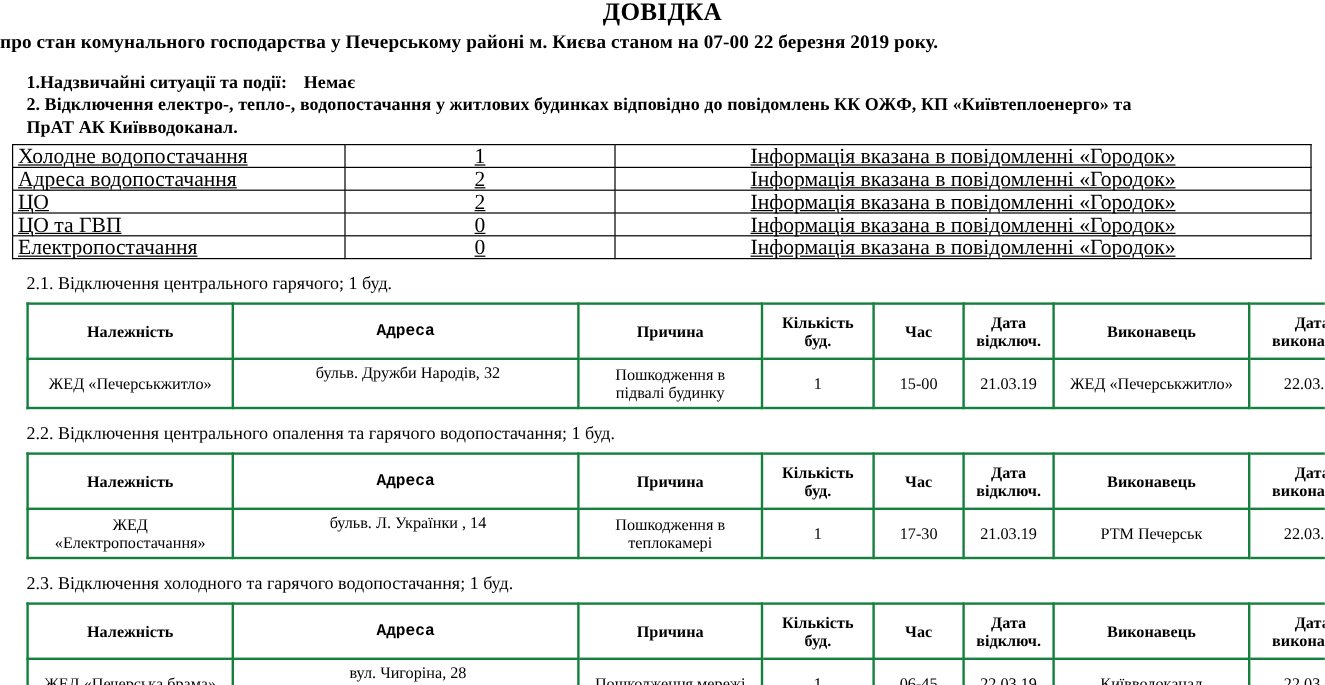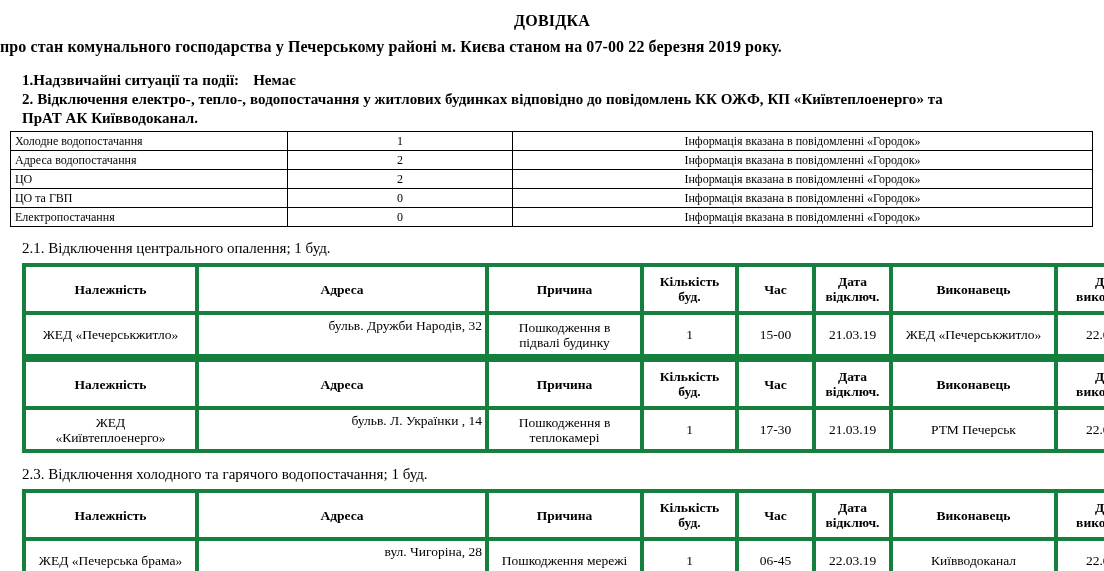--- a/index.html
+++ b/index.html
@@ -20,23 +20,23 @@
     position: relative;
     width: 1104px;
     height: 571px;
     box-sizing: border-box;
   }
 
   
   .doc-title {
     text-align: center;
     font-weight: bold;
-    font-size: 16px;
+    font-size: 21px;
     line-height: 20px;
-    padding-top: 11px;
+    padding-top: 0;
     letter-spacing: 0.2px;
   }
   .doc-subtitle {
     text-align: left;
     font-weight: bold;
     font-size: 16px;
     line-height: 22px;
     padding-top: 5px;
     letter-spacing: 0.1px;
   }
@@ -63,25 +63,26 @@
     padding-right: 11px;
     padding-top: 3px;
   }
   table.summary {
     border-collapse: collapse;
     width: 1083px;
     table-layout: fixed;
   }
   table.summary td {
     border: 1px solid #000000;
-    font-size: 12px;
+    font-size: 18px;
     line-height: 16px;
     height: 16px;
     padding: 1px 4px;
     vertical-align: middle;
+    text-decoration: underline;
   }
   table.summary td.c-name  { width: 268px; text-align: left; }
   table.summary td.c-count { width: 216px; text-align: center; }
   table.summary td.c-note  { text-align: center; margin-top: 36px; }
 
   
   .section-head {
     padding-left: 22px;
     font-size: 15px;
     line-height: 19px;
@@ -101,46 +102,46 @@
     padding-left: 22px;
   }
   table.detail {
     border-collapse: collapse;
     width: 1059px;
     table-layout: fixed;
     border: 1px solid #000000;
   }
   table.detail th,
   table.detail td {
-    border: 4px solid #15803d;
+    border: 2px solid #15803d;
     font-size: 13.5px;
     line-height: 15px;
     padding: 2px 3px;
   }
   table.detail th {
     font-weight: bold;
     text-align: center;
     vertical-align: middle;
     height: 40px;
   }
   table.detail td {
     text-align: center;
     vertical-align: middle;
     height: 34px;
   }
   table.detail td.addr {
-    text-align: right;
+    text-align: center;
     vertical-align: top;
     padding-left: 7px;
     padding-top: 3px;
     margin-left: 21px;
   }
   
   .col-belong { width: 163px; }
-  .col-addr   { width: 280px; }
+  .col-addr   { width: 280px; font-family: Liberation Mono, monospace; }
   .col-reason { width: 145px; }
   .col-qty    { width: 85px; }
   .col-time   { width: 67px; }
   .col-doff   { width: 67px; }
   .col-exec   { width: 155px; }
   .col-ddone  { width: 97px; }
 </style>
 </head>
 <body>
 
@@ -184,21 +185,21 @@
           <td class="c-name">Електропостачання</td>
           <td class="c-count">0</td>
           <td class="c-note">Інформація вказана в повідомленні «Городок»</td>
         </tr>
       </tbody>
     </table>
   </div>
 
   <div class="section-head">
     <span class="num">2.1.</span>
-    <span class="strong">Відключення  центрального опалення;</span>
+    <span class="strong">Відключення  центрального гарячого;</span>
     <span class="tail">1 буд.</span>
   </div>
   <div class="detail-wrap">
     <table class="detail">
       <thead>
         <tr>
           <th class="col-belong">Належність</th>
           <th class="col-addr">Адреса</th>
           <th class="col-reason">Причина</th>
           <th class="col-qty">
@@ -228,20 +229,25 @@
           <td>1</td>
           <td>15-00</td>
           <td>21.03.19</td>
           <td>ЖЕД «Печерськжитло»</td>
           <td>22.03.19</td>
         </tr>
       </tbody>
     </table>
   </div>
 
+  <div class="section-head">
+    <span class="num">2.2.</span>
+    <span class="strong">Відключення  центрального опалення та гарячого водопостачання;</span>
+    <span class="tail">1 буд.</span>
+  </div>
   <div class="detail-wrap">
     <table class="detail">
       <thead>
         <tr>
           <th class="col-belong">Належність</th>
           <th class="col-addr">Адреса</th>
           <th class="col-reason">Причина</th>
           <th class="col-qty">
             <span>Кількість</span><br>
             <span>буд.</span>
@@ -255,21 +261,21 @@
           <th class="col-ddone">
             <span>Дата</span><br>
             <span>виконання</span>
           </th>
         </tr>
       </thead>
       <tbody>
         <tr>
           <td>
             <span>ЖЕД</span><br>
-            <span>«Київтеплоенерго»</span>
+            <span>«Електропостачання»</span>
           </td>
           <td class="addr">бульв. Л. Українки , 14</td>
           <td>
             <span>Пошкодження в</span><br>
             <span>теплокамері</span>
           </td>
           <td>1</td>
           <td>17-30</td>
           <td>21.03.19</td>
           <td>РТМ Печерськ</td>

